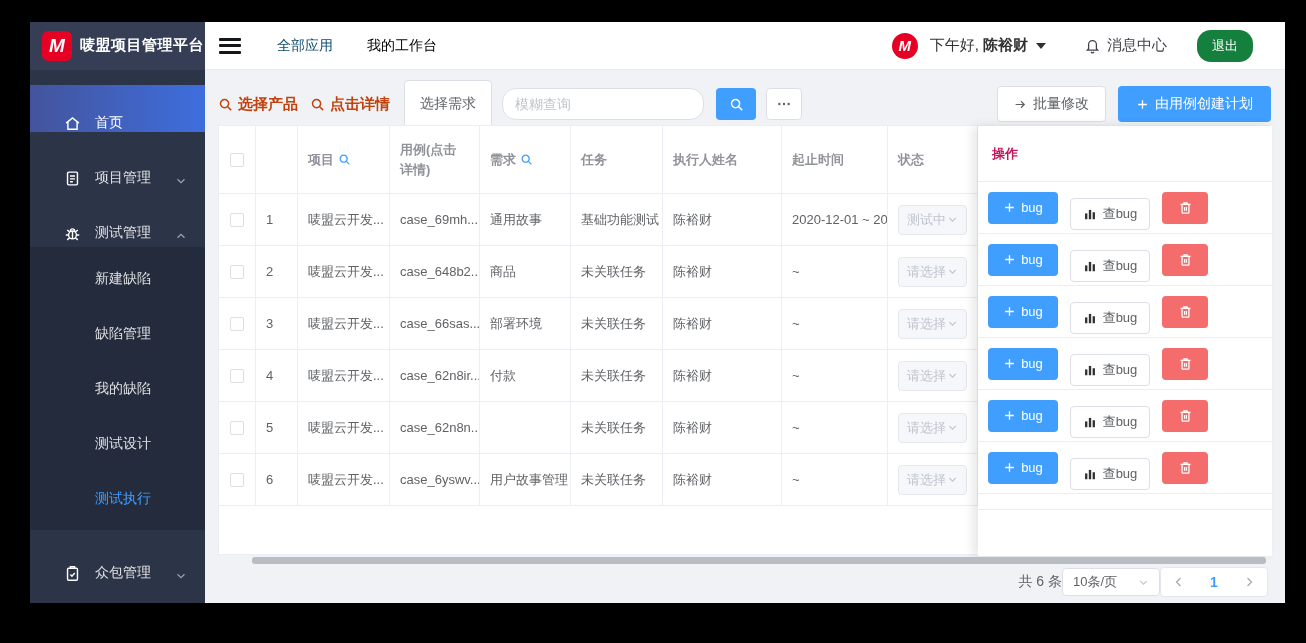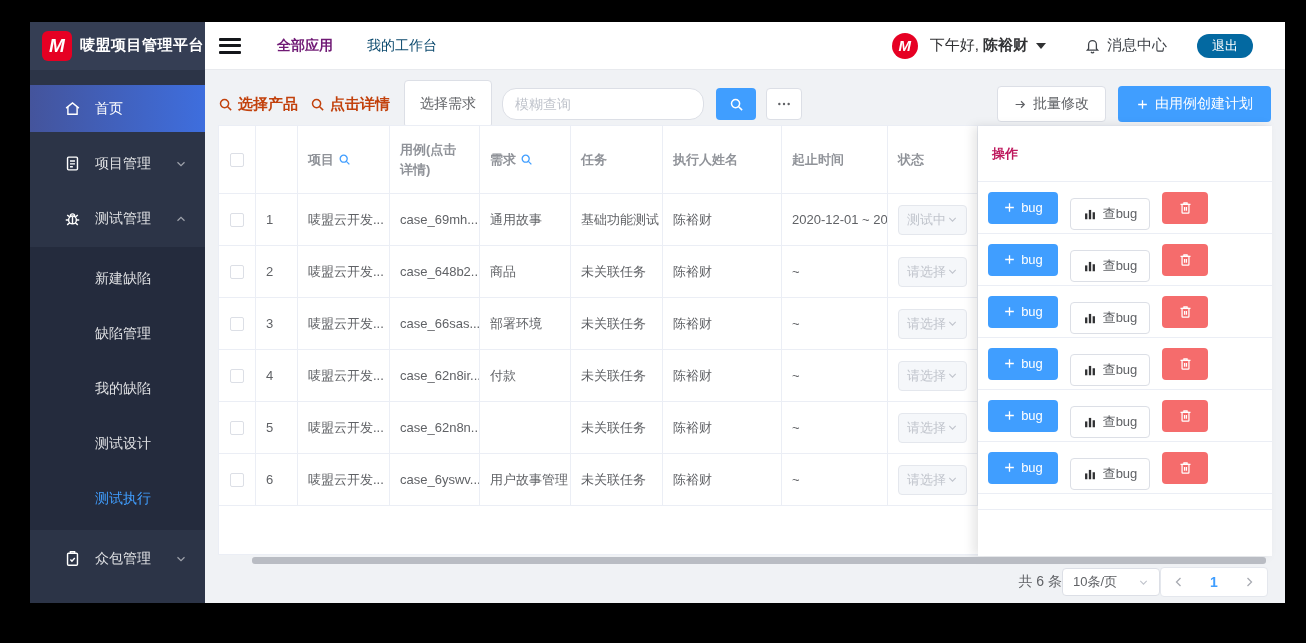--- a/index.html
+++ b/index.html
@@ -9,33 +9,33 @@
   #app { position:absolute; left:30px; top:22px; width:1255px; height:581px; background:#f0f2f5; overflow:hidden; }
 
   
   .header { position:absolute; left:0; top:0; right:0; height:48px; background:#fff; border-bottom:1px solid #e8eaee; display:flex; align-items:center; }
   .logo-block { width:175px; height:48px; background:#353e54; display:flex; align-items:center; gap:8px; padding-left:12px; flex:0 0 auto; }
   .logo-mark { width:30px; height:30px; background:#e60023; border-radius:6px; color:#fff; font-weight:800; font-size:19px; display:flex; align-items:center; justify-content:center; font-style:italic; }
   .logo-title { color:#fff; font-size:15px; font-weight:700; letter-spacing:.5px; white-space:nowrap; }
   .hamburger { width:22px; height:16px; margin-left:14px; display:flex; flex-direction:column; justify-content:space-between; cursor:pointer; }
   .hamburger span { display:block; height:3px; background:#14161a; border-radius:1px; }
   .hnav { display:flex; gap:34px; margin-left:36px; font-size:14px; }
-  .hnav .n1 { color:#701a75;font-weight:bold; }
-  .hnav .n2 { color:#0c4a6e; }
+  .hnav .n1 { color:#0c4a6e; }
+  .hnav .n2 { color:#000000; }
   .hright { margin-left:auto; display:flex; align-items:center; padding-right:32px; }
   .avatar { width:26px; height:26px; border-radius:50%; background:#e60023; color:#fff; font-weight:800; font-size:15px; font-style:italic; display:flex; align-items:center; justify-content:center; }
   .greet { margin-left:12px; font-size:15px; color:#303133; }
   .uname { font-weight:700; margin-left:4px; }
   .caret-down { width:0; height:0; border-left:5px solid transparent; border-right:5px solid transparent; border-top:6px solid #303133; margin-left:8px; }
   .msg { display:flex; align-items:center; gap:6px; margin-left:38px; color:#3f4349; font-size:15px; }
-  .logout-btn { margin-left:30px; width:56px; height:24px; border-radius:14px; background:#0369a1; color:#fff; font-size:13px; border:none; display:flex; align-items:center; justify-content:center; cursor:pointer; }
+  .logout-btn { margin-left:30px; width:56px; height:32px; border-radius:14px; background:#15803d; color:#fff; font-size:13px; border:none; display:flex; align-items:center; justify-content:center; cursor:pointer; }
 
   
   .sidebar { position:absolute; left:0; top:48px; width:175px; bottom:0; background:#2c3447; overflow:hidden; }
-  .side-item { height:47px; display:flex; align-items:center; padding-left:34px; color:rgba(255,255,255,.85); font-size:14px; cursor:pointer; position:relative; }
+  .side-item { height:47px; display:flex; align-items:flex-end; padding-left:34px; color:rgba(255,255,255,.85); font-size:14px; cursor:pointer; position:relative; }
   .side-item .s-ico { width:17px; height:17px; margin-right:14px; color:#fff; flex:0 0 auto; }
   .side-item .chev { position:absolute; right:18px; color:rgba(255,255,255,.55); width:12px; height:12px; }
   .si-home { margin-top:15px; background:linear-gradient(90deg,#44549c 0%,#3e6ede 100%); color:#fff; }
   .si-gap { height:8px; }
   .submenu { background:#242b3d; padding:4px 0; }
   .sub-item { height:55px; display:flex; align-items:center; padding-left:65px; color:rgba(255,255,255,.85); font-size:14px; cursor:pointer; }
   .sub-item.active { color:#409eff; }
 
   
   .content { position:absolute; left:175px; top:48px; right:0; bottom:0; background:#f0f2f5; }

